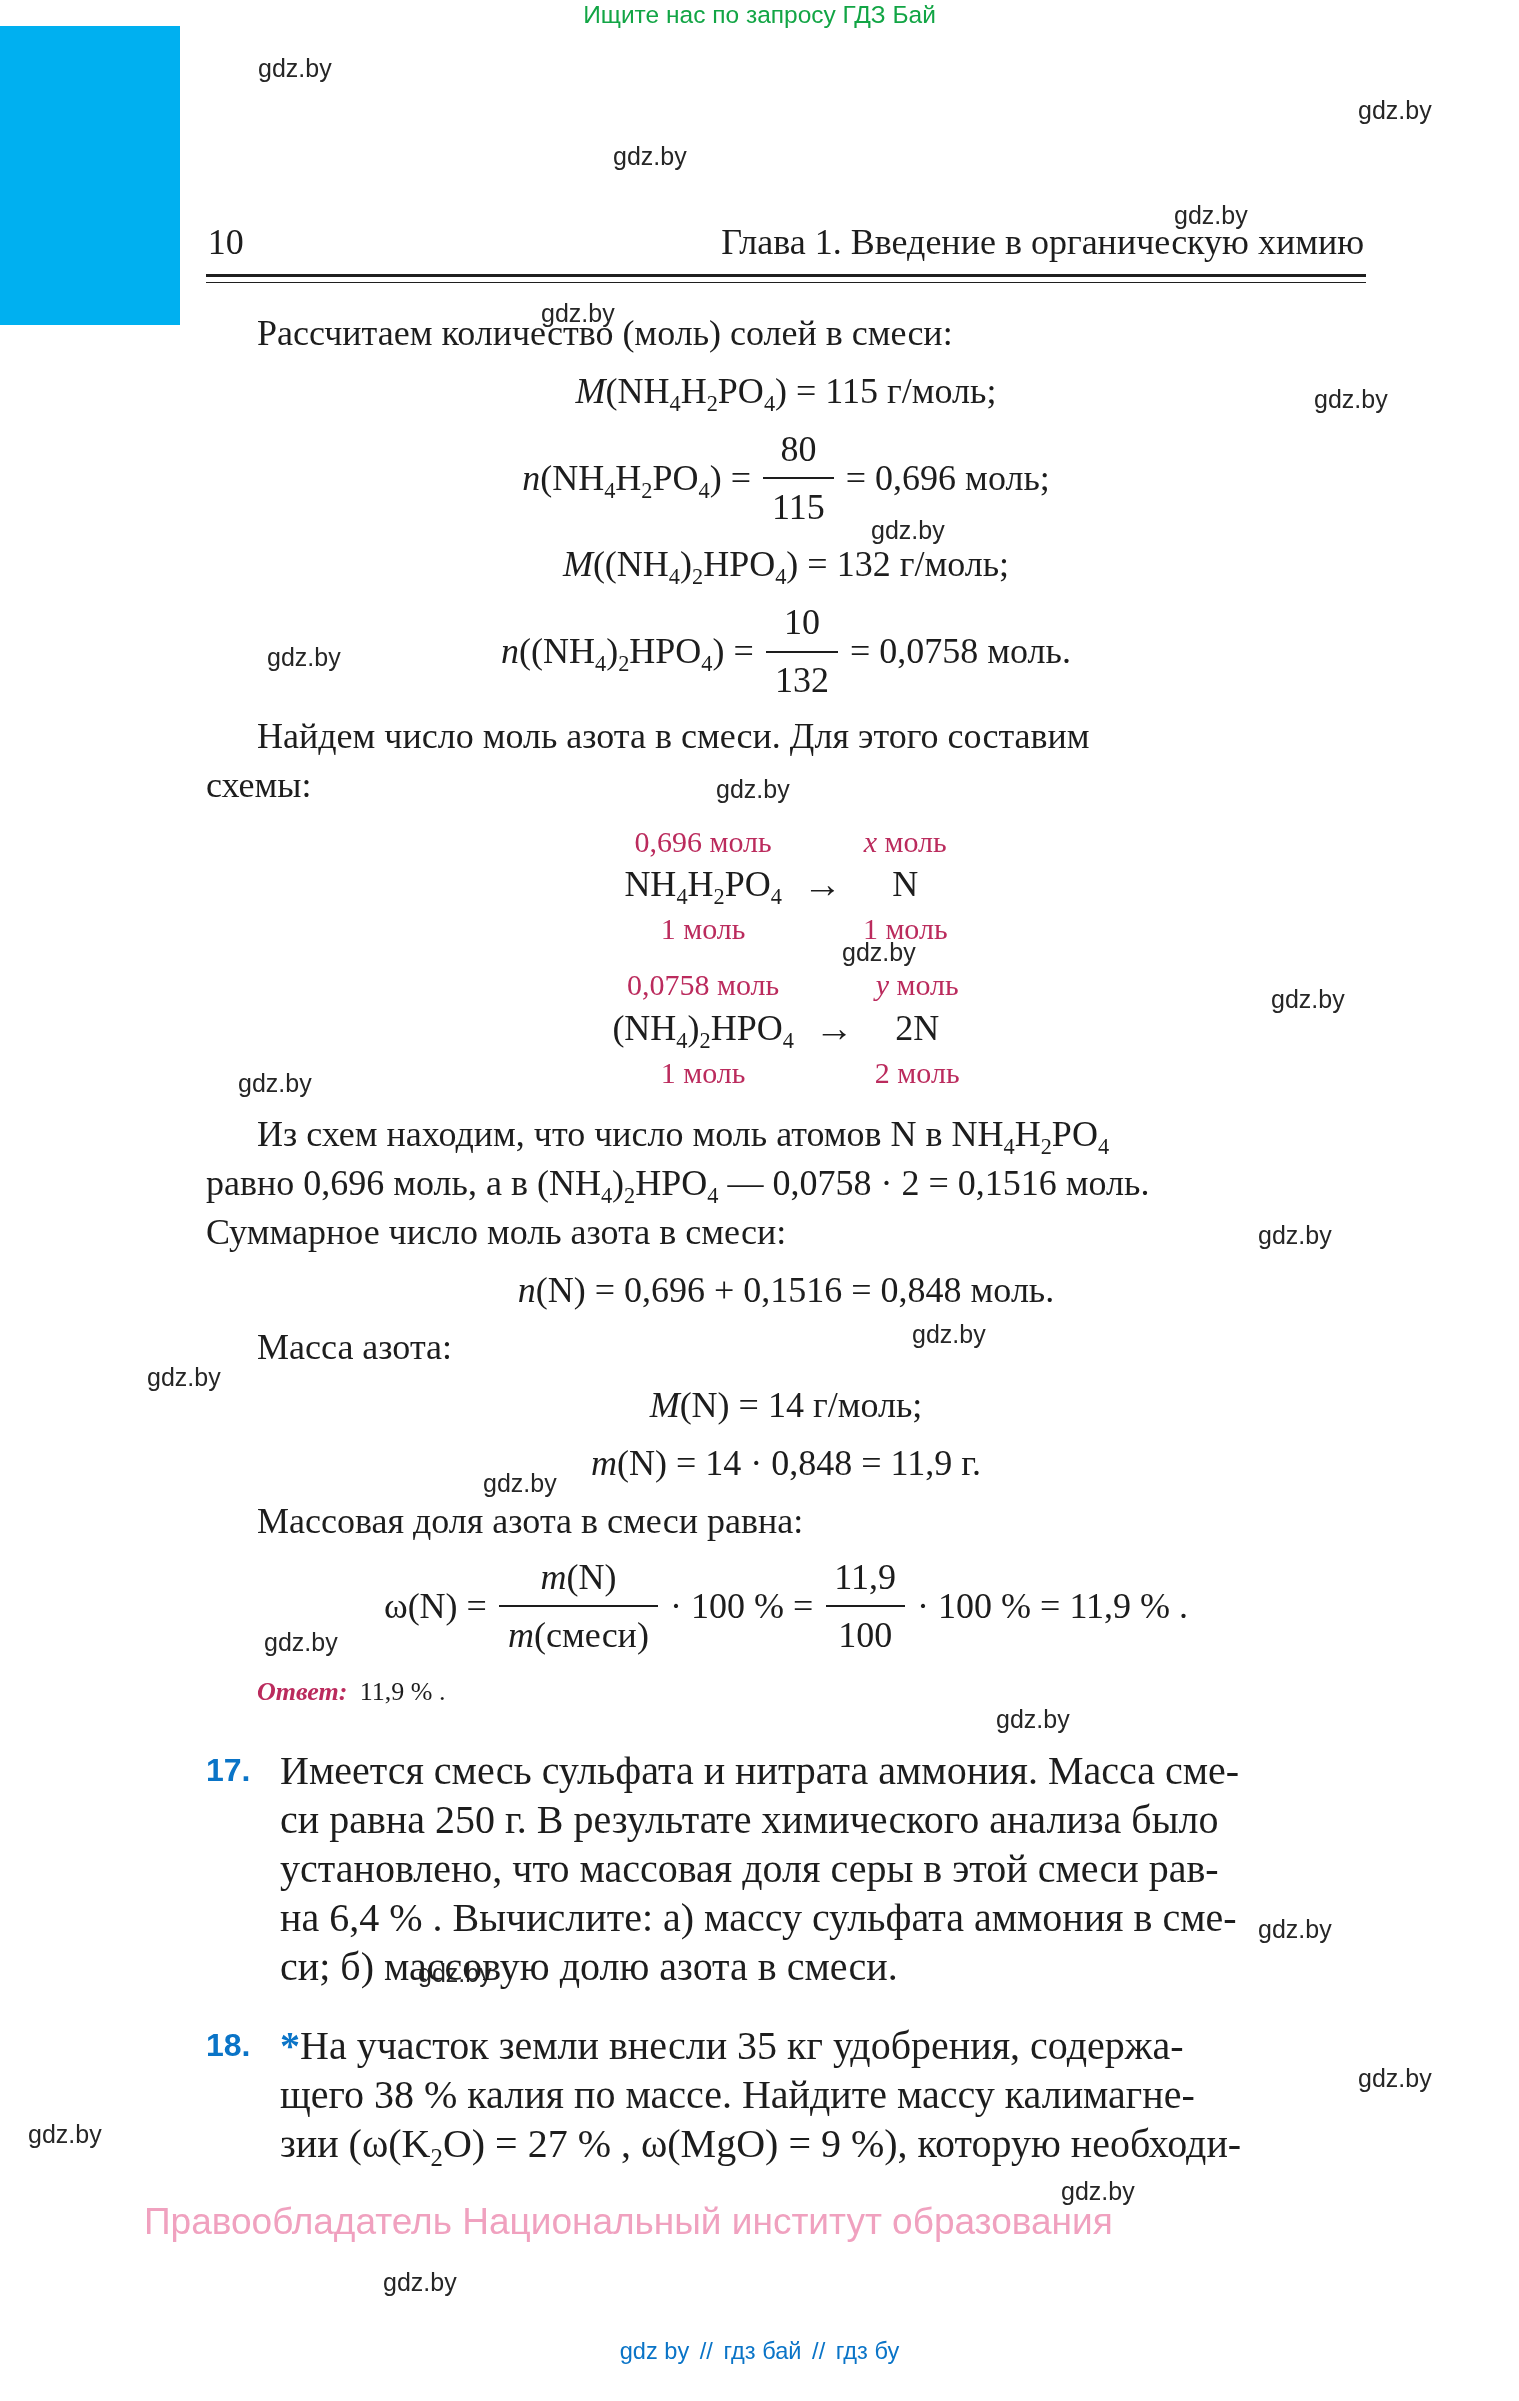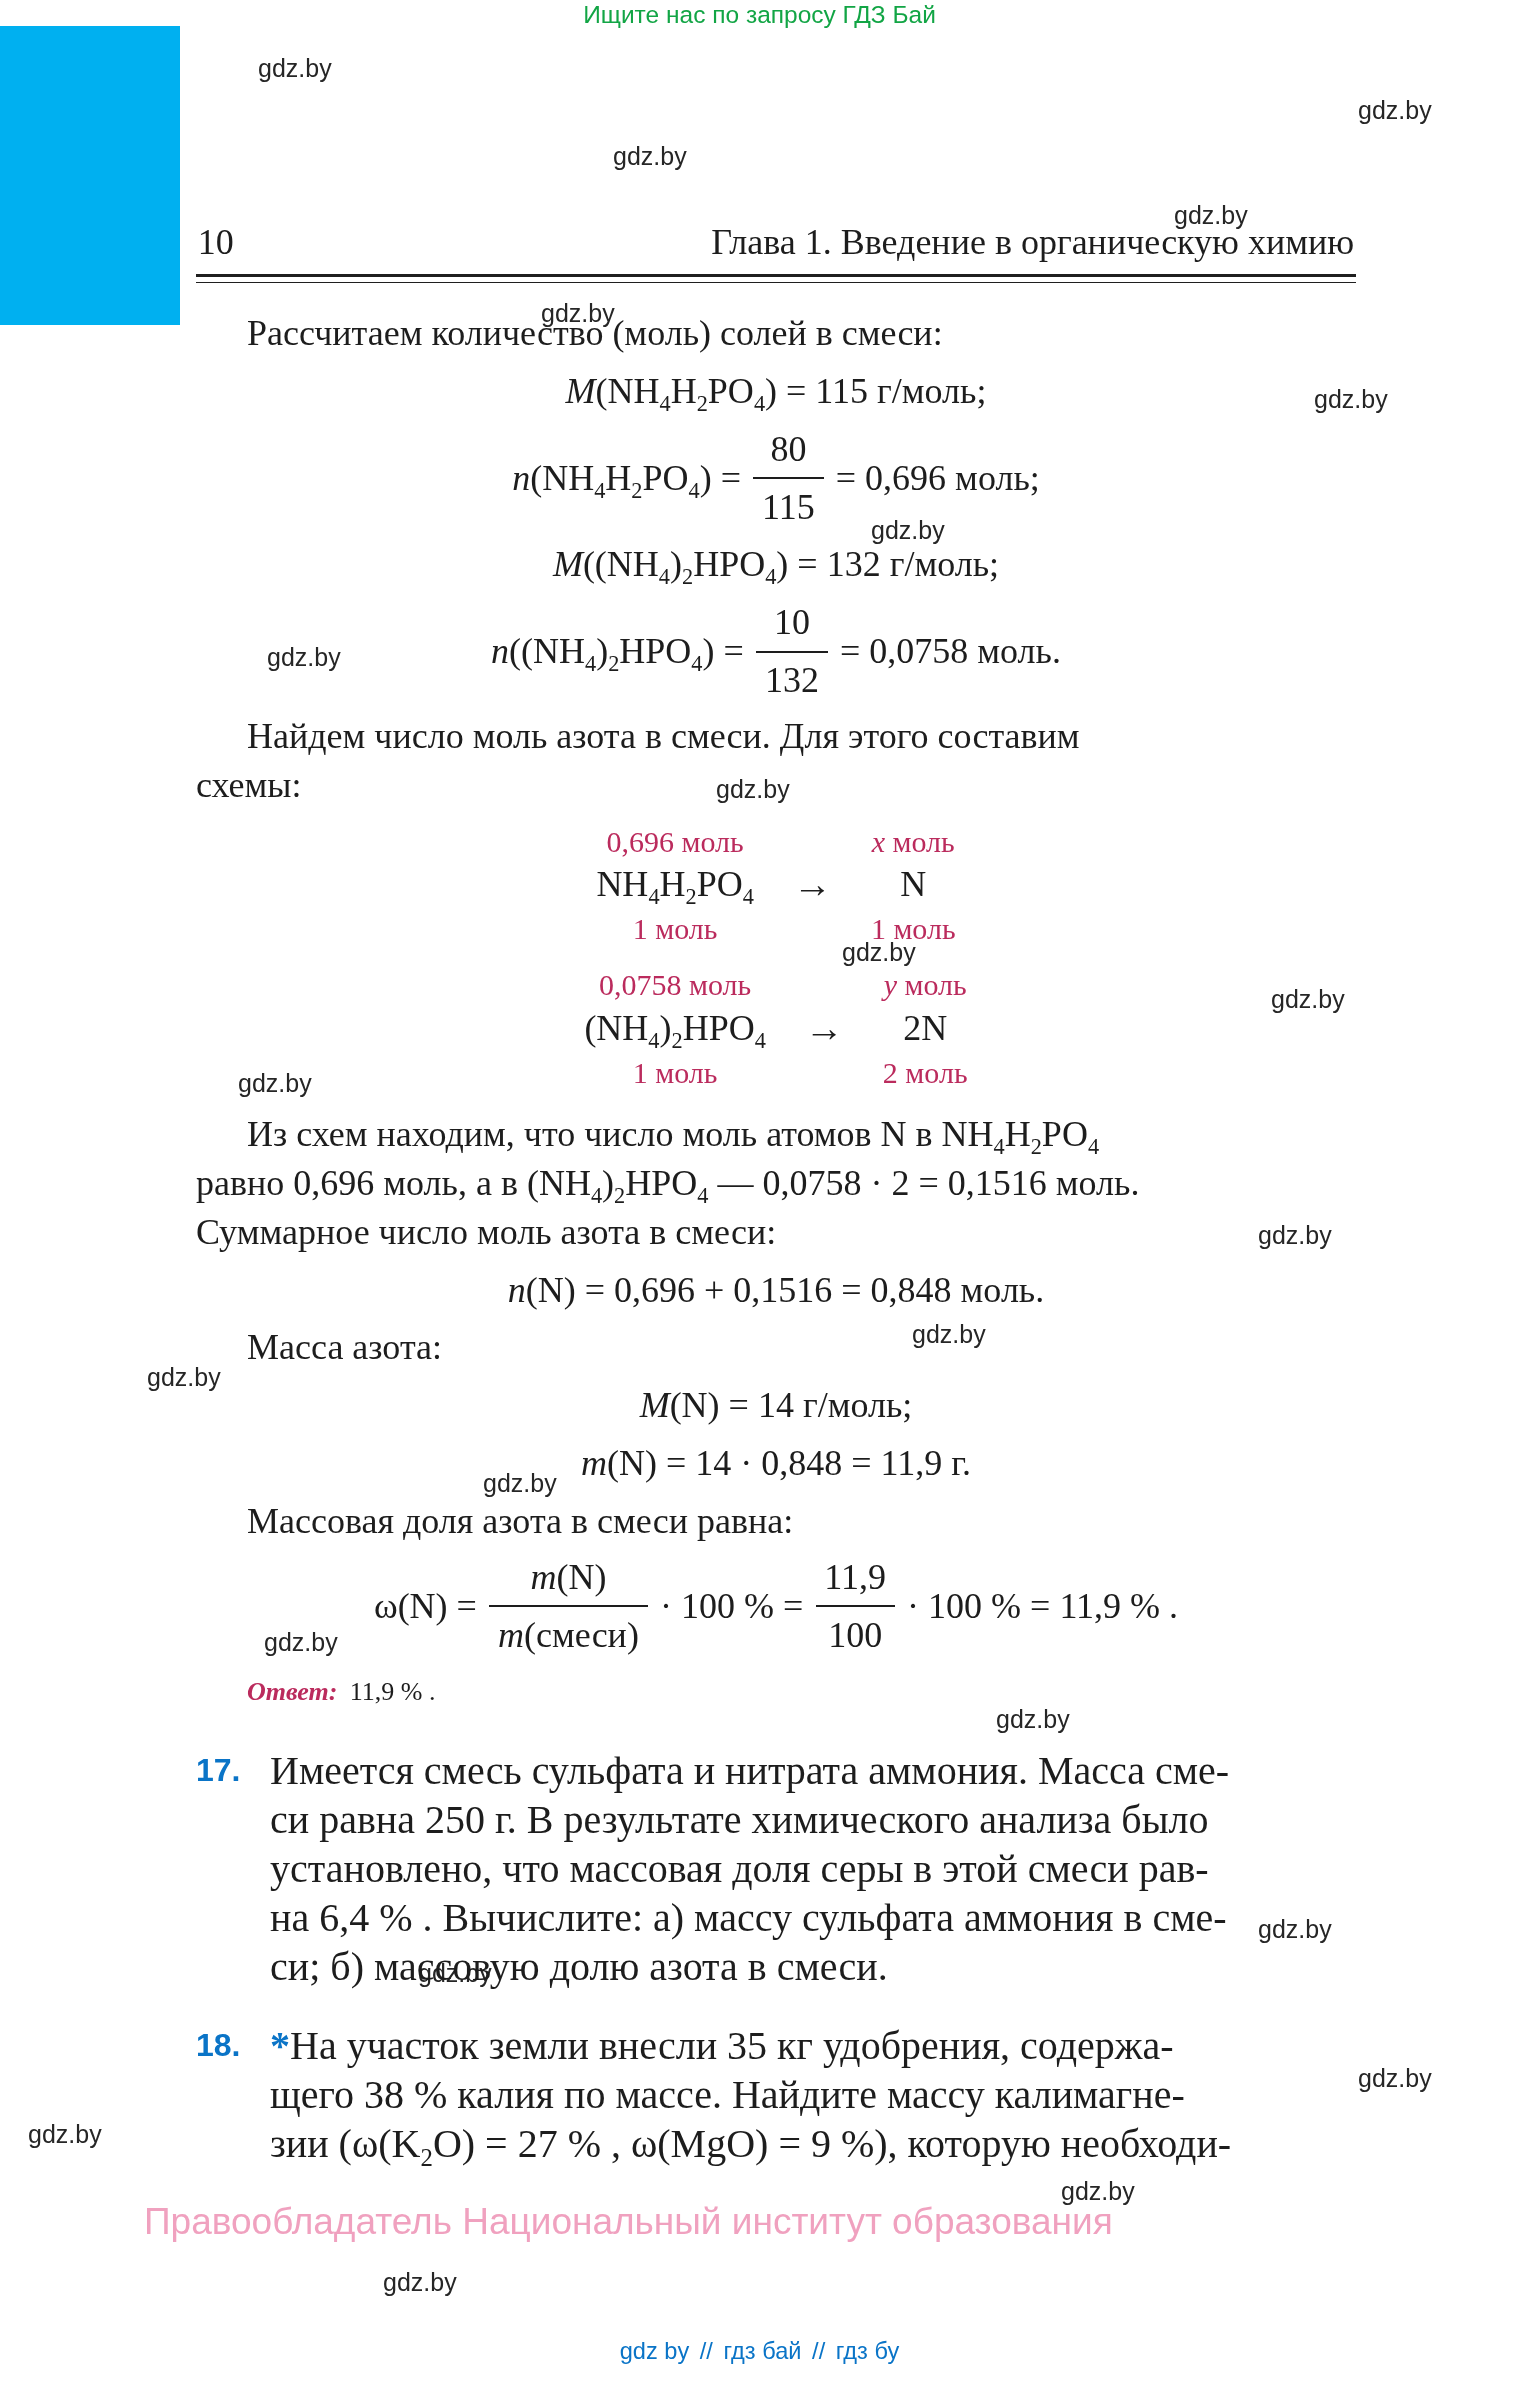--- a/index.html
+++ b/index.html
@@ -22,21 +22,21 @@
     position:absolute; left:0; top:26px; width:180px; height:299px;
     background:var(--cyan-block,#00b0f0);
   }
   .wm {
     position:absolute;
     font-family:"Liberation Sans","DejaVu Sans",sans-serif;
     font-size:25px; color:#262626; white-space:nowrap;
   }
 
   .content {
-    position:absolute; left:196px; top:221px; width:1160px;
+    position:absolute; left:206px; top:221px; width:1160px;
   }
   .header-row {
     display:flex; justify-content:space-between; align-items:baseline;
     font-size:36px; margin-bottom:10.5px; padding:0 1.8px;
   }
   .double-rule {
     height:9.6px;
     border-top:3.5px solid #1f1f1f;
     border-bottom:1.8px solid #1f1f1f;
     margin-bottom:26px;
@@ -56,21 +56,21 @@
   .frac {
     display:inline-flex; flex-direction:column; align-items:stretch;
     text-align:center; margin:0 12.3px; vertical-align:middle;
   }
   .frac .num { border-bottom:2.6px solid #1d1d1d; padding:0 8.8px 3.5px; }
   .frac .den { padding:3.5px 8.8px 0; }
   sub { font-size:62%; line-height:0; }
 
   .scheme {
     display:flex; justify-content:center; align-items:center;
-    gap:39px; margin:12.3px 0 19px;
+    gap:21px; margin:12.3px 0 19px;
   }
   .sch-col { display:flex; flex-direction:column; align-items:center; gap:1.8px; }
   .sch-label {
     font-size:30px; line-height:37px;
     color:var(--accent-crimson,#bb2b5d);
   }
   .sch-formula { font-size:36px; line-height:47px; }
   .sch-arrow { font-size:39px; line-height:47px; padding-bottom:1.8px; }
 
   .answer { font-size:26px; line-height:49px; margin:7px 0 14px; padding-left:51px; }

